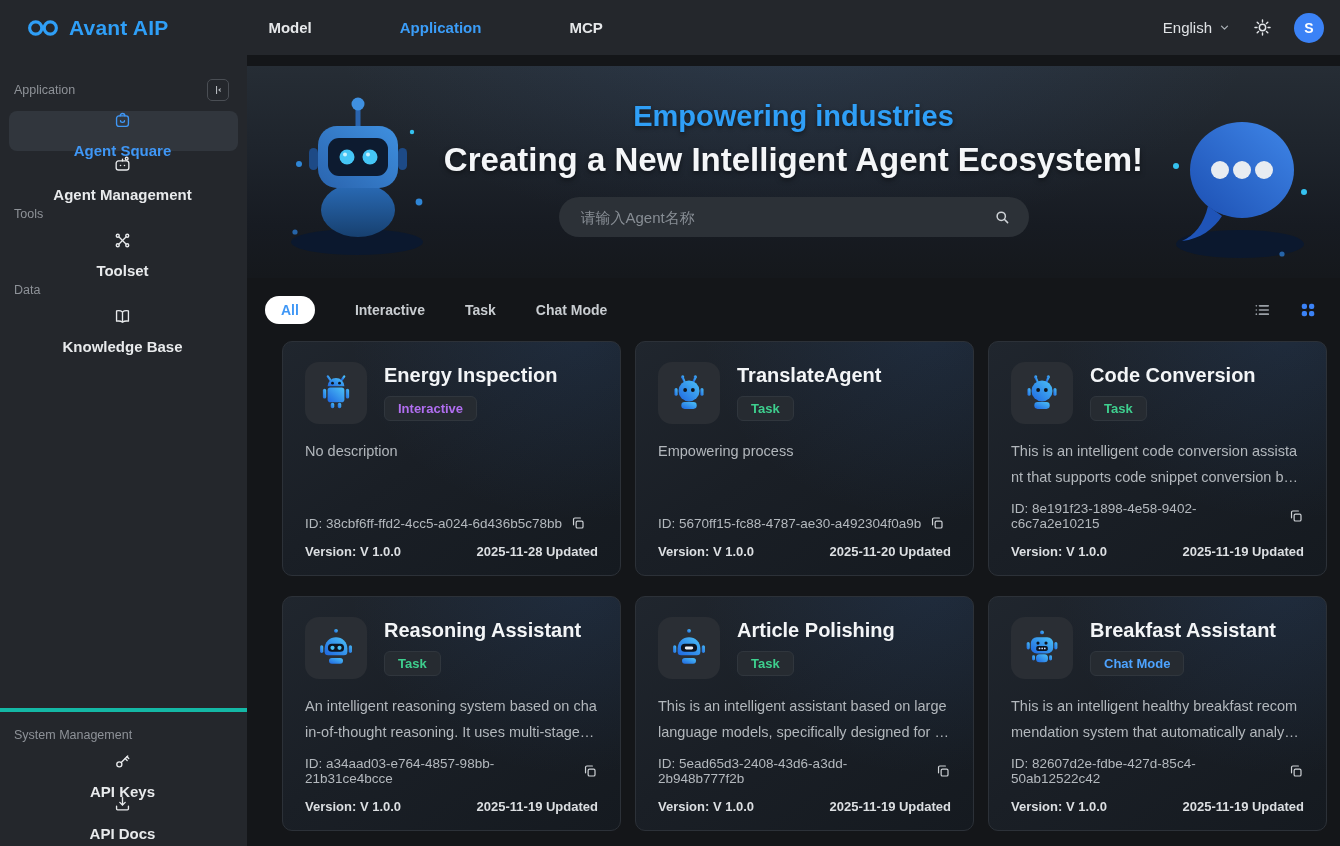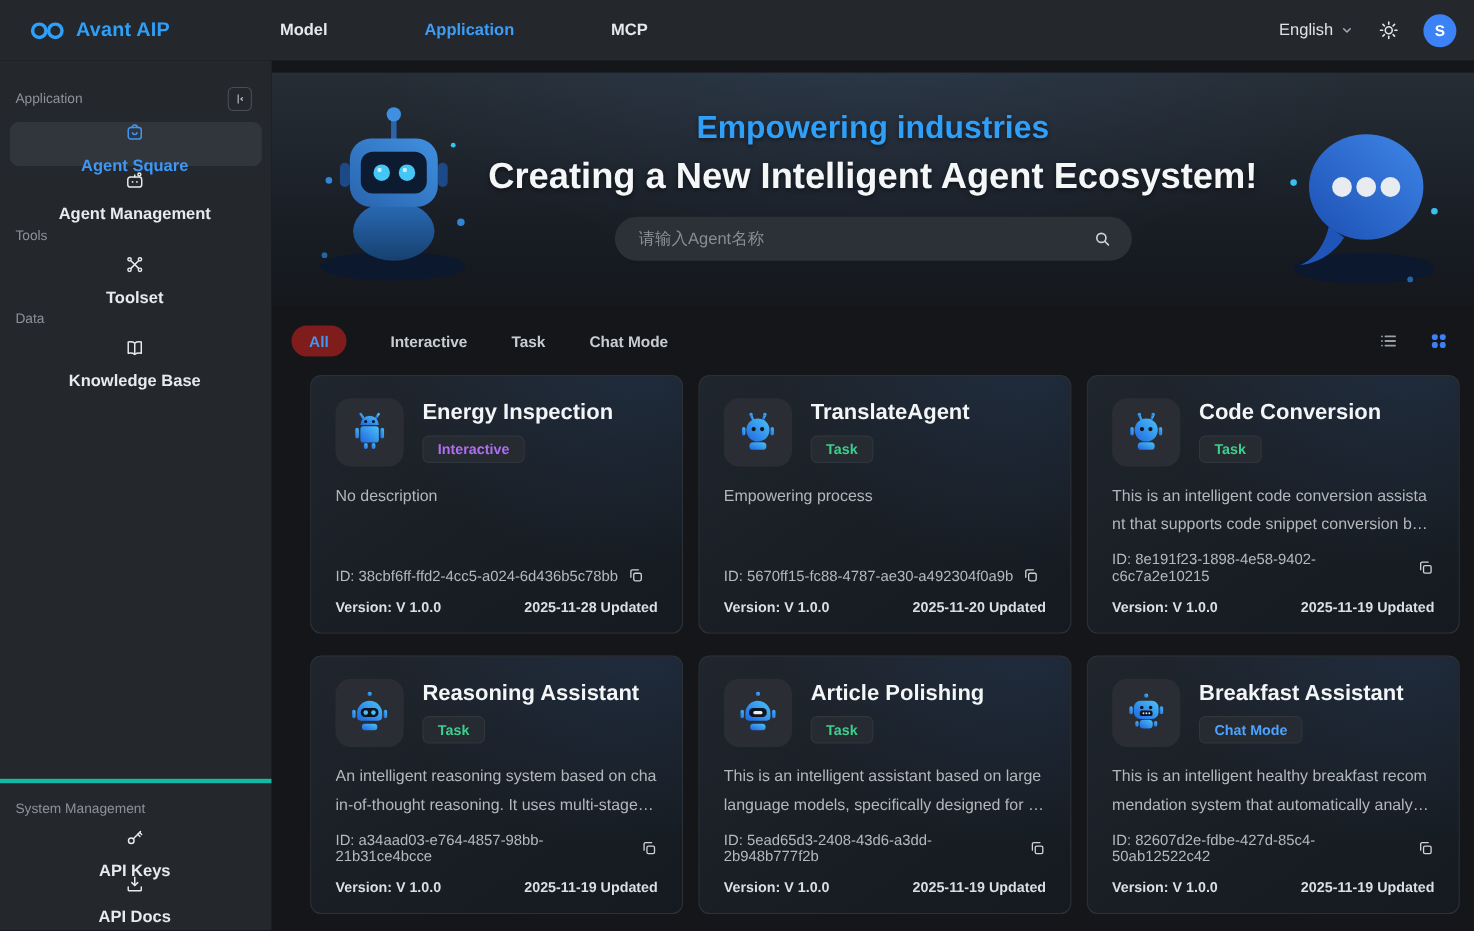--- a/index.html
+++ b/index.html
@@ -3,21 +3,21 @@
 <meta charset="utf-8">
 <style>
   * { margin:0; padding:0; box-sizing:border-box; }
   html,body { width:1340px; height:846px; overflow:hidden; background:#141619;
     font-family:"Liberation Sans","DejaVu Sans",sans-serif; color:#e8eaec; }
 
   
   .navbar { height:55px; background:#24272c; display:flex; align-items:center; padding:0 16px 0 26px; }
   .brand { display:flex; align-items:center; gap:9px; cursor:pointer; }
   .brand svg { width:34px; height:20px; }
-  .brand-name { color:#2f9ff7; font-size:18px; font-weight:bold; letter-spacing:.2px; }
+  .brand-name { color:#2f9ff7; font-size:21px; font-weight:bold; letter-spacing:.2px; }
   .nav-items { display:flex; gap:88px; margin-left:100px; }
   .nav-item { font-size:15px; color:#e6e8ea; cursor:pointer; font-weight:700; }
   .nav-item.active { color:#3b9df8; }
   .nav-right { margin-left:auto; display:flex; align-items:center; gap:22px; }
   .lang { display:flex; align-items:center; gap:6px; font-size:15px; color:#dfe2e5; cursor:pointer; }
   .lang svg { width:13px; height:13px; stroke:#aab0b6; }
   .theme-btn svg { width:19px; height:19px; stroke:#e3e6e9; display:block; cursor:pointer; }
   .avatar { width:30px; height:30px; border-radius:50%; background:#3b82f6; color:#fff;
     display:flex; align-items:center; justify-content:center; font-size:14px; font-weight:bold; cursor:pointer; }
 
@@ -52,21 +52,21 @@
   .search-wrap { width:470px; height:40px; margin:18px auto 0; background:#2c3137; border-radius:20px;
     display:flex; align-items:center; padding:0 18px 0 22px; }
   .search-wrap input { flex:1; background:transparent; border:none; outline:none;
     font-size:15px; color:#dfe2e5; font-family:inherit; }
   .search-wrap input::placeholder { color:#878d94; }
   .search-wrap svg { width:18px; height:18px; stroke:#cfd3d7; cursor:pointer; }
 
   .toolbar { display:flex; align-items:center; justify-content:space-between; padding:18px 22px 0 18px; }
   .tabs { display:flex; align-items:center; gap:40px; }
   .tab { font-size:14px; color:#c9cdd1; font-weight:600; cursor:pointer; padding:6px 0; }
-  .tab.active { background:#7f1d1d; color:#3f97f6; padding:6px 16px; border-radius:16px; }
+  .tab.active { background:#ffffff; color:#3f97f6; padding:6px 16px; border-radius:16px; }
   .views { display:flex; align-items:center; gap:26px; }
   .view-btn svg { width:20px; height:20px; display:block; cursor:pointer; }
   .view-btn.list { color:#9aa0a6; }
   .view-btn.grid { color:#3b82f6; }
 
   .grid-cards { display:grid; grid-template-columns:repeat(3,1fr); gap:20px 14px; padding:17px 13px 0 35px; }
   .card { height:235px; border-radius:10px; border:1px solid #2c3138; cursor:pointer;
     background:
       radial-gradient(ellipse at 88% -5%, rgba(64,122,200,.14), transparent 55%),
       linear-gradient(145deg,#20262e 0%,#1a1f26 45%,#151a20 100%);

